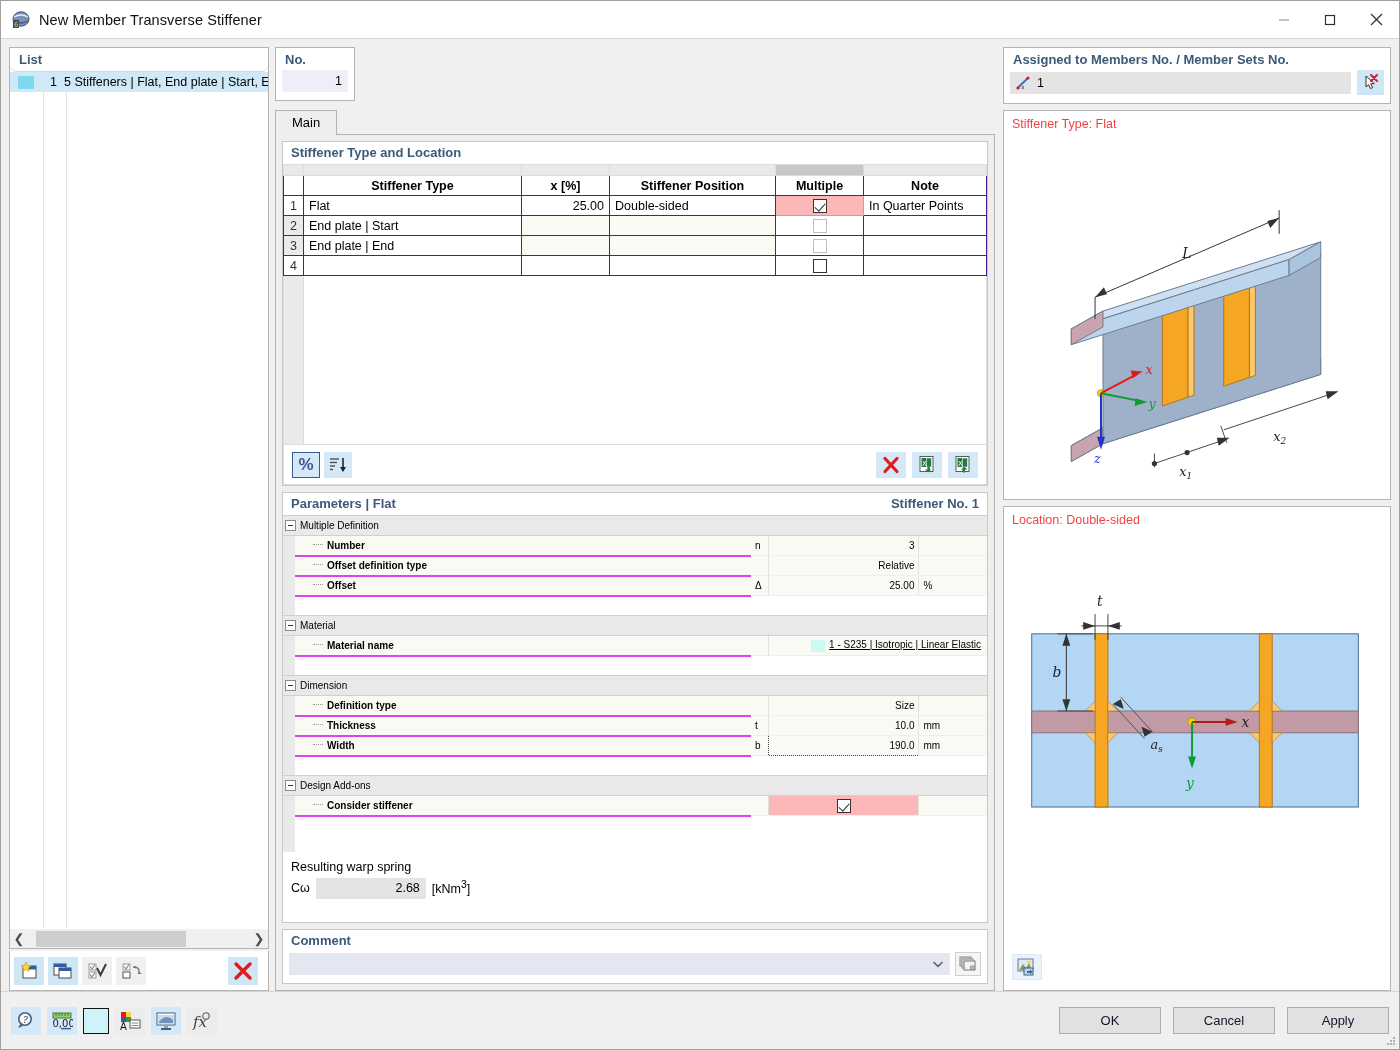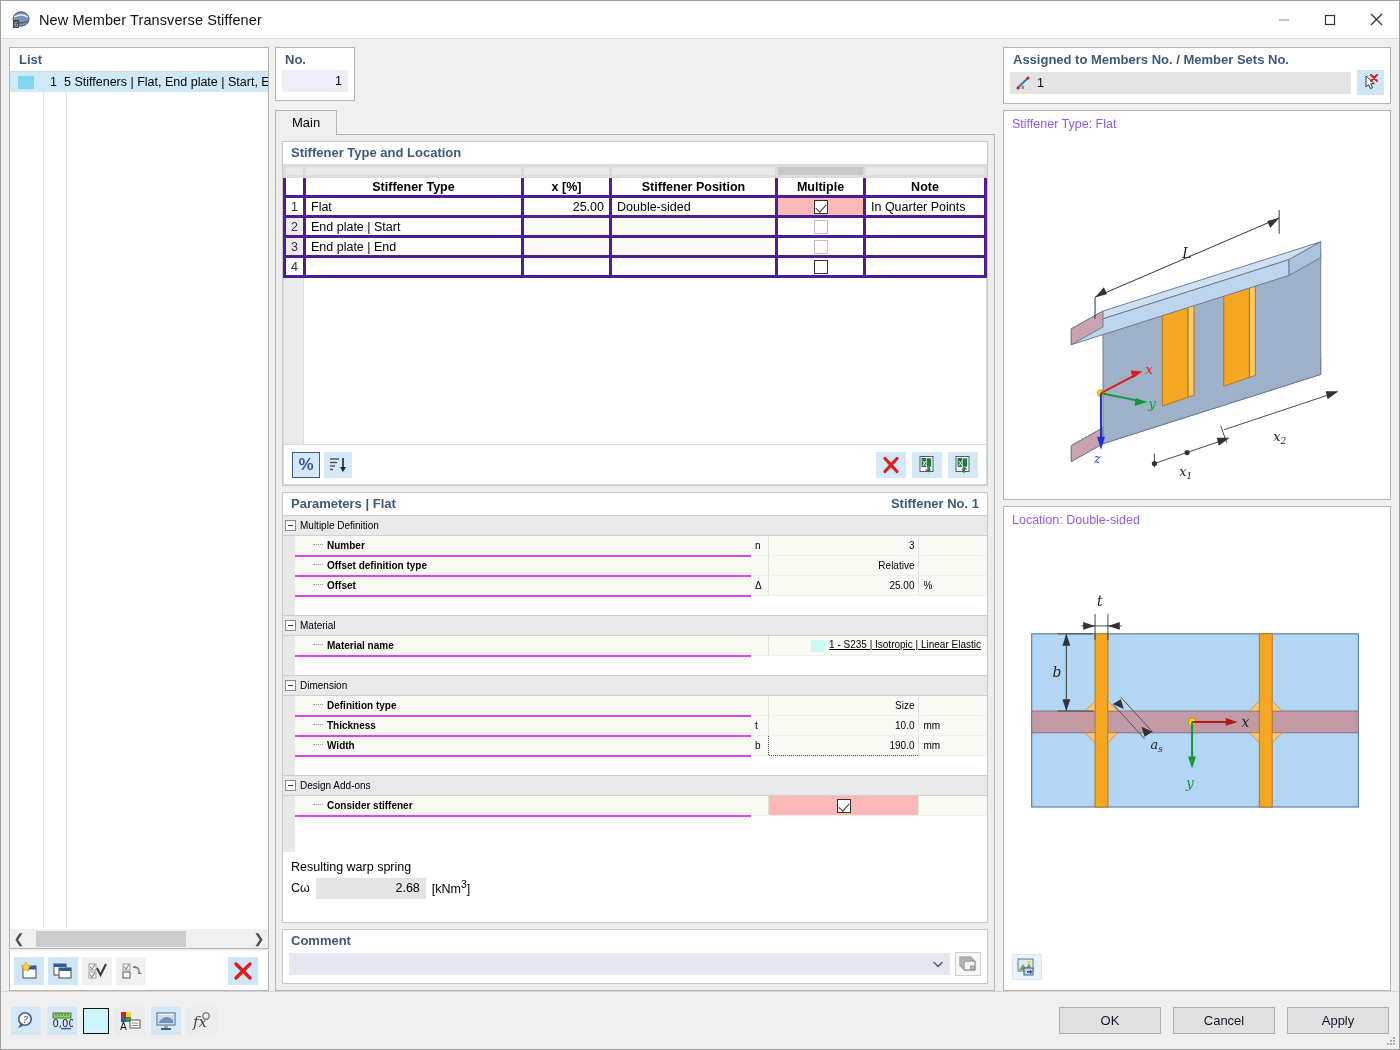--- a/index.html
+++ b/index.html
@@ -58,20 +58,21 @@
     background: #fff; border: 1px solid #b4b4b4;
     display: flex; flex-direction: column;
     margin-bottom: 2px;
   }
   .list-header {
     height: 24px; line-height: 24px;
     font-weight: bold; color: #3c5a78; font-size: 13px;
     padding-left: 9px;
     background: #fff;
     border-bottom: 1px solid #d6d6d6;
+    border-radius: 7px;
   }
   .list-rows { flex: 1; position: relative; overflow: hidden; background:#fff; }
   .list-row {
     display: flex; align-items: center;
     height: 20px; background: #cfe9f7;
     font-size: 12.5px; white-space: nowrap;
   }
   .list-row .swatch {
     width: 16px; height: 13px; background: #7fd7f0; margin: 0 7px 0 8px;
     flex: 0 0 16px;
@@ -149,21 +150,21 @@
   
   .sec {
     background: #fff; border: 1px solid #c8c8c8;
   }
   .sec-title {
     font-weight: bold; color: #3c5a78; font-size: 13px;
     padding: 3px 0 4px 8px; background: #fff;
   }
   table.grid { border-collapse: collapse; width: 100%; table-layout: fixed; font-size: 12.5px; }
   table.grid th, table.grid td {
-    border: 3px solid #4c1d95; padding: 0 5px; height: 20px;
+    border: 1px solid #4c1d95; padding: 0 5px; height: 20px;
   }
   tr.spacer-row td { height: 11px; padding: 0; background: #e9e9e9; border-color:#dcdcdc;}
   tr.spacer-row td.multi-hdr-top { background: #c8c8c8; }
   tr.spacer-row td.idx { background: #e9e9e9; }
   td.idx { background: #eaeaea; text-align: center; color: #333; width: 20px; }
   td.c-type { text-align: left; }
   td.c-x { text-align: right; }
   td.c-pos { text-align: left; }
   td.c-mul { text-align: center; padding: 0; }
   td.c-note { text-align: left; }
@@ -235,21 +236,21 @@
 
   
   .right-panel {
     width: 398px; flex: 0 0 398px; padding: 8px 8px 0 2px;
     display: flex; flex-direction: column; gap: 6px;
   }
   .viz {
     background: #fff; border: 1px solid #b4b4b4; position: relative;
   }
   .viz-label {
-    position: absolute; left: 8px; top: 6px; font-size: 12.5px; color: #8b5cf6;
+    position: absolute; left: 8px; top: 6px; font-size: 12.5px; color: #ef4444;
   }
   .viz1 { height: 390px; }
   .viz2 { flex: 1; }
   .viz-img { position: absolute; left: 0; top: 24px; right: 0; bottom: 0; }
   .pic-btn { position: absolute; left: 8px; bottom: 10px; width: 30px; height: 26px; background: #eaf2fb; border: 1px solid #dfe7ef; display:flex; align-items:center; justify-content:center;}
 
   
   .footer {
     height: 58px; flex: 0 0 58px; background: #f0f0f0;
     border-top: 1px solid #d4d4d4;

